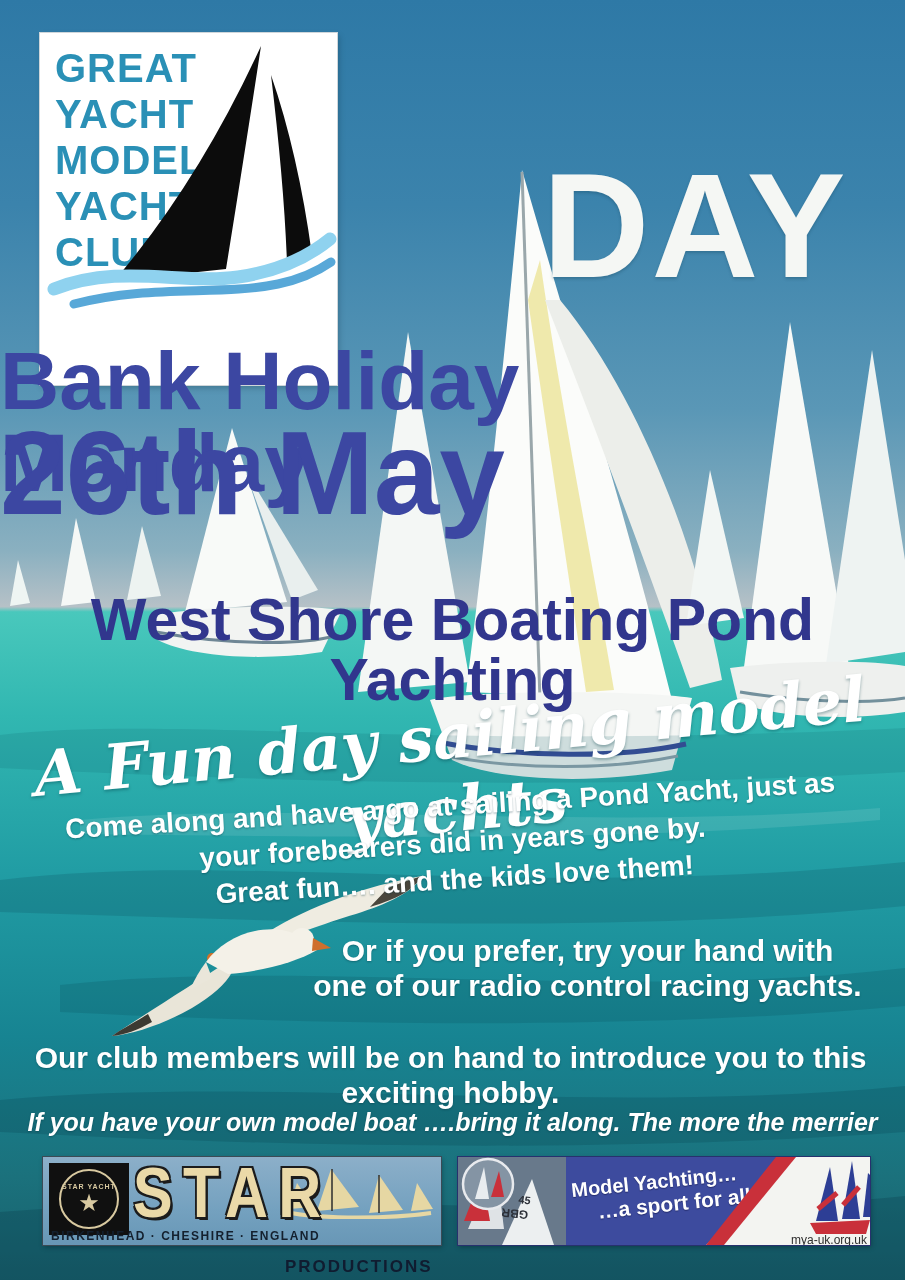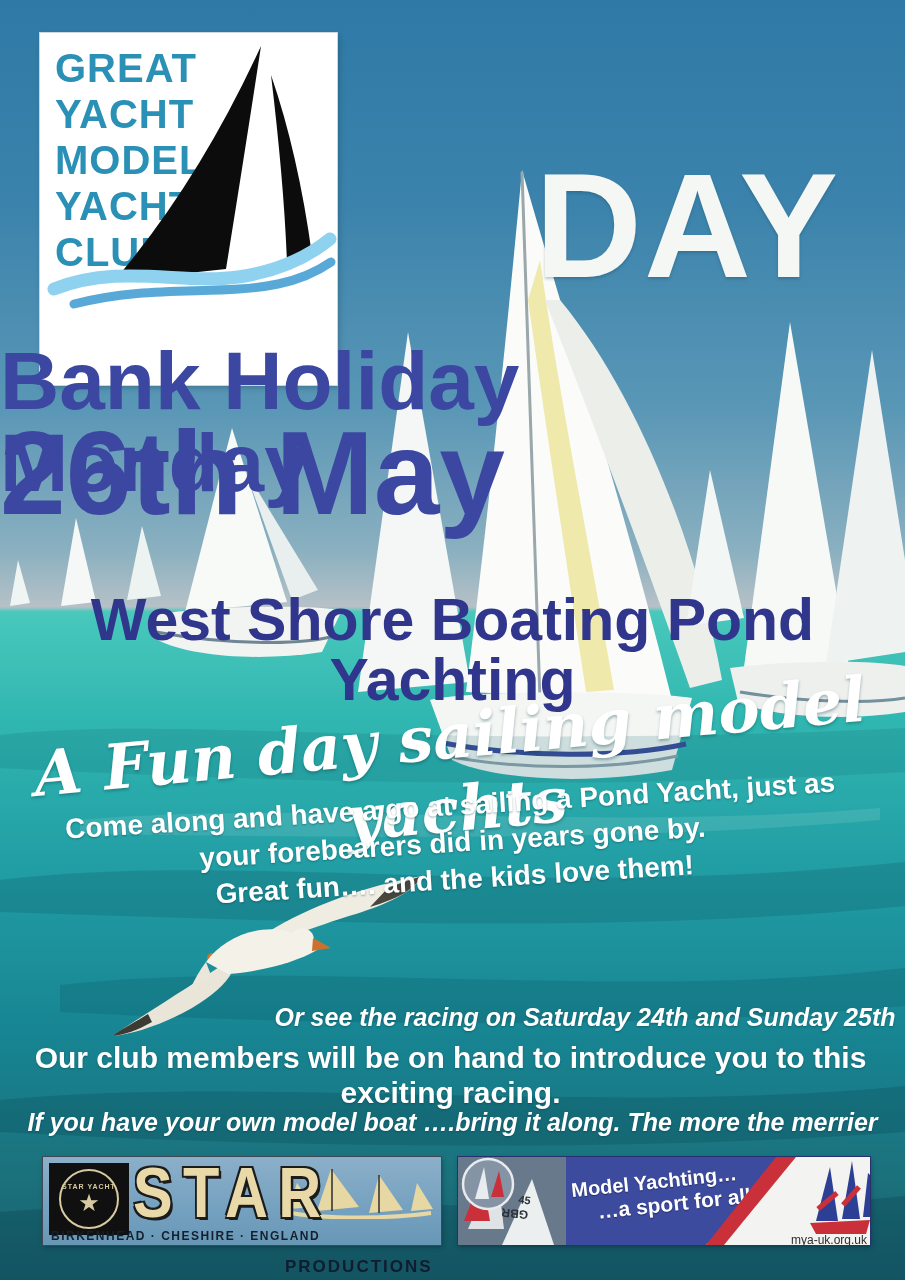--- a/index.html
+++ b/index.html
@@ -18,21 +18,21 @@
   .logo{left:40px;top:33px;width:297px;height:352px;background:#ffffff;
         box-shadow:0 0 0 1px #cfd6da, 2px 3px 6px rgba(0,30,40,.25);}
   .logo-text{position:absolute;left:15px;top:12px;line-height:46px;
         font-weight:bold;font-size:40px;color:#2a90b6;letter-spacing:1px;}
   .logo-sails{position:absolute;left:0;top:0;width:297px;height:278px;}
 
   
   .open{left:383px;top:10px;width:520px;text-align:center;font-size:148px;
         font-weight:bold;color:#f5f7f4;letter-spacing:7px;line-height:1;
         text-shadow:0 2px 3px rgba(10,50,70,.25);}
-  .day{left:535px;top:152px;width:320px;font-size:148px;
+  .day{left:535px;top:152px;width:320px;text-align:center;font-size:148px;
         font-weight:bold;color:#f5f7f4;letter-spacing:2px;line-height:1;
         text-shadow:0 2px 3px rgba(10,50,70,.25);}
 
   .bank{left:0;top:340px;width:736px;text-align:left;font-size:82px;
         font-weight:bold;color:#3c47a2;line-height:1;}
   .may{left:0;top:414px;width:905px;text-align:left;font-size:118px;
         font-weight:bold;color:#3c47a2;line-height:1;}
   .venue{left:0;top:590px;width:905px;text-align:center;font-size:59px;
         font-weight:bold;color:#31368d;line-height:1.02;}
 
@@ -174,25 +174,28 @@
   </div>
 
   <div class="abs tagline">A Fun day sailing model yachts</div>
 
   <div class="abs pitch">
     <div>Come along and have a go at sailing a Pond Yacht, just as</div>
     <div>your forebearers did in years gone by.</div>
     <div>Great fun…. and the kids love them!</div>
   </div>
 
-  <div class="abs radio-note">Or see the racing on Saturday 24th and Sunday 25th</div>
+  <div class="abs radio">
+    <div>Or if you prefer, try your hand with</div>
+    <div>one of our radio control racing yachts.</div>
+  </div>
 
   <div class="abs members">
     <div>Our club members will be on hand to introduce you to this</div>
-    <div>exciting racing.</div>
+    <div>exciting hobby.</div>
   </div>
   <div class="abs members-note">If you have your own model boat ….bring it along. The more the merrier</div>
 
   <div class="abs star-banner">
     <svg class="star-sails" viewBox="0 0 160 60" aria-hidden="true">
       <polygon points="52,10 38,52 80,48" fill="#e6d7a3"></polygon>
       <polygon points="100,16 90,54 124,51" fill="#e6d7a3"></polygon>
       <polygon points="18,24 10,50 34,48" fill="#e6d7a3"></polygon>
       <polygon points="138,24 132,52 154,50" fill="#e6d7a3"></polygon>
       <path d="M12,54 C45,60 110,60 152,54" stroke="#e6d7a3" stroke-width="4" fill="none"></path>

